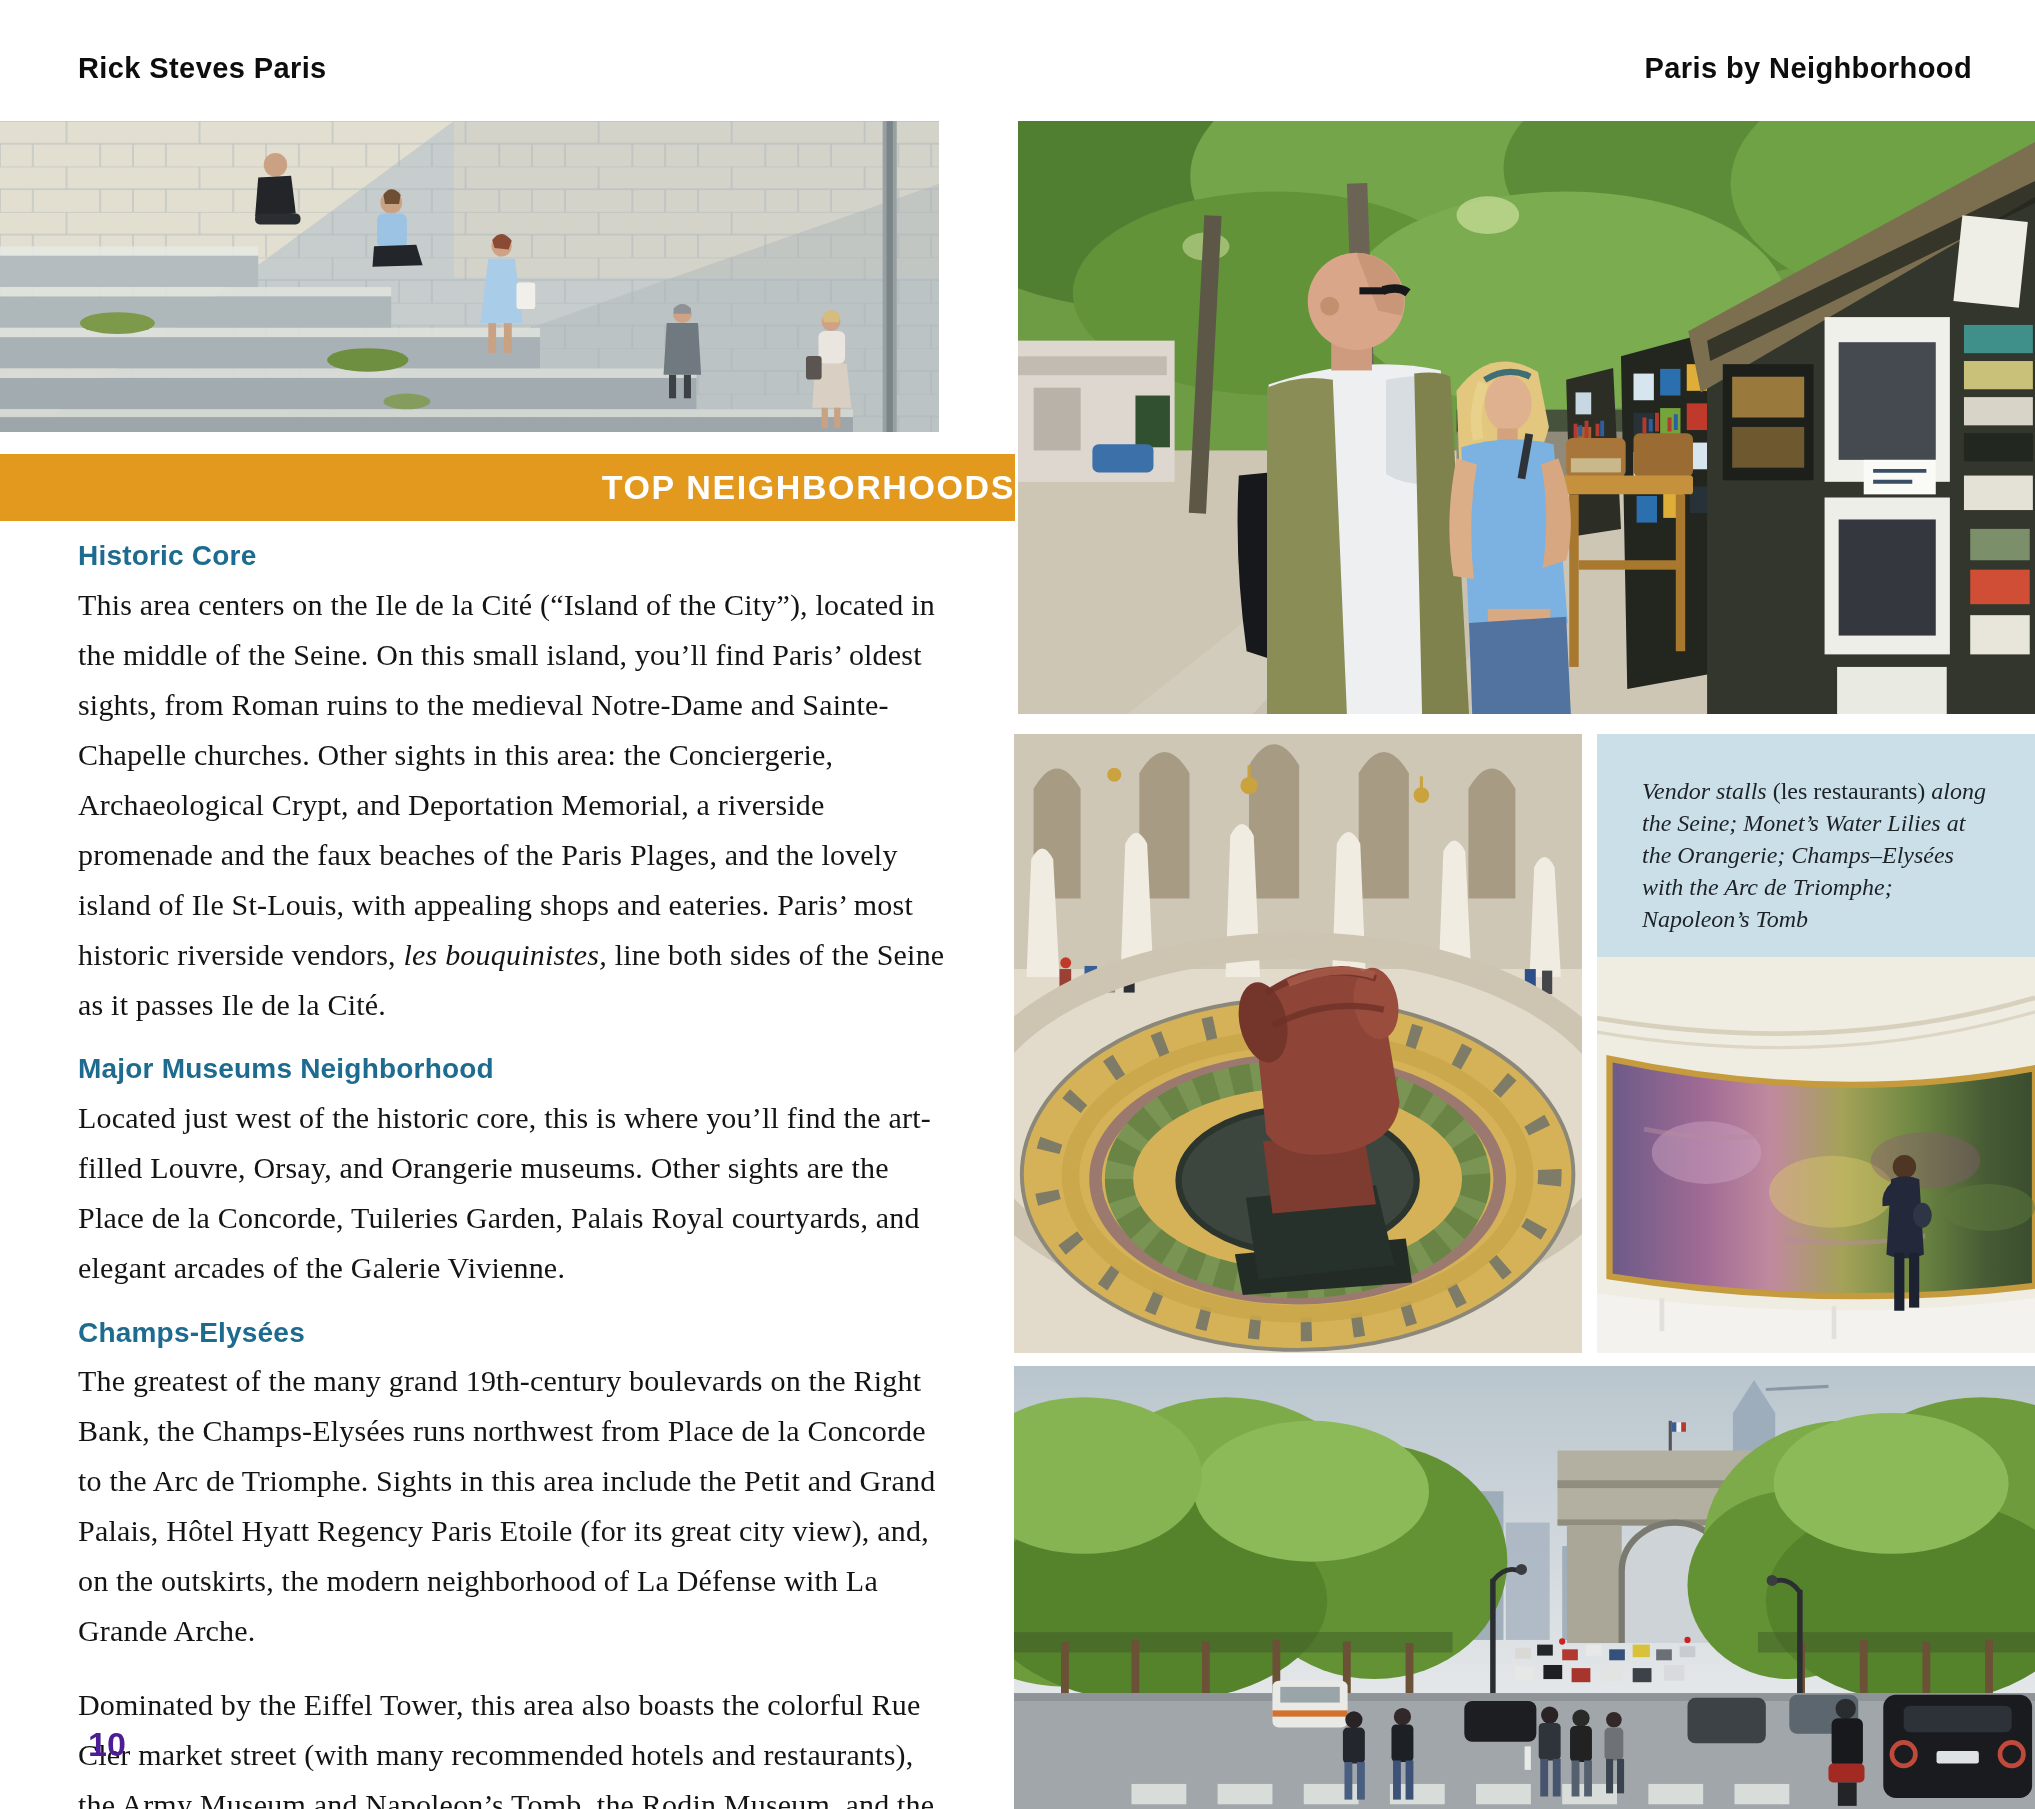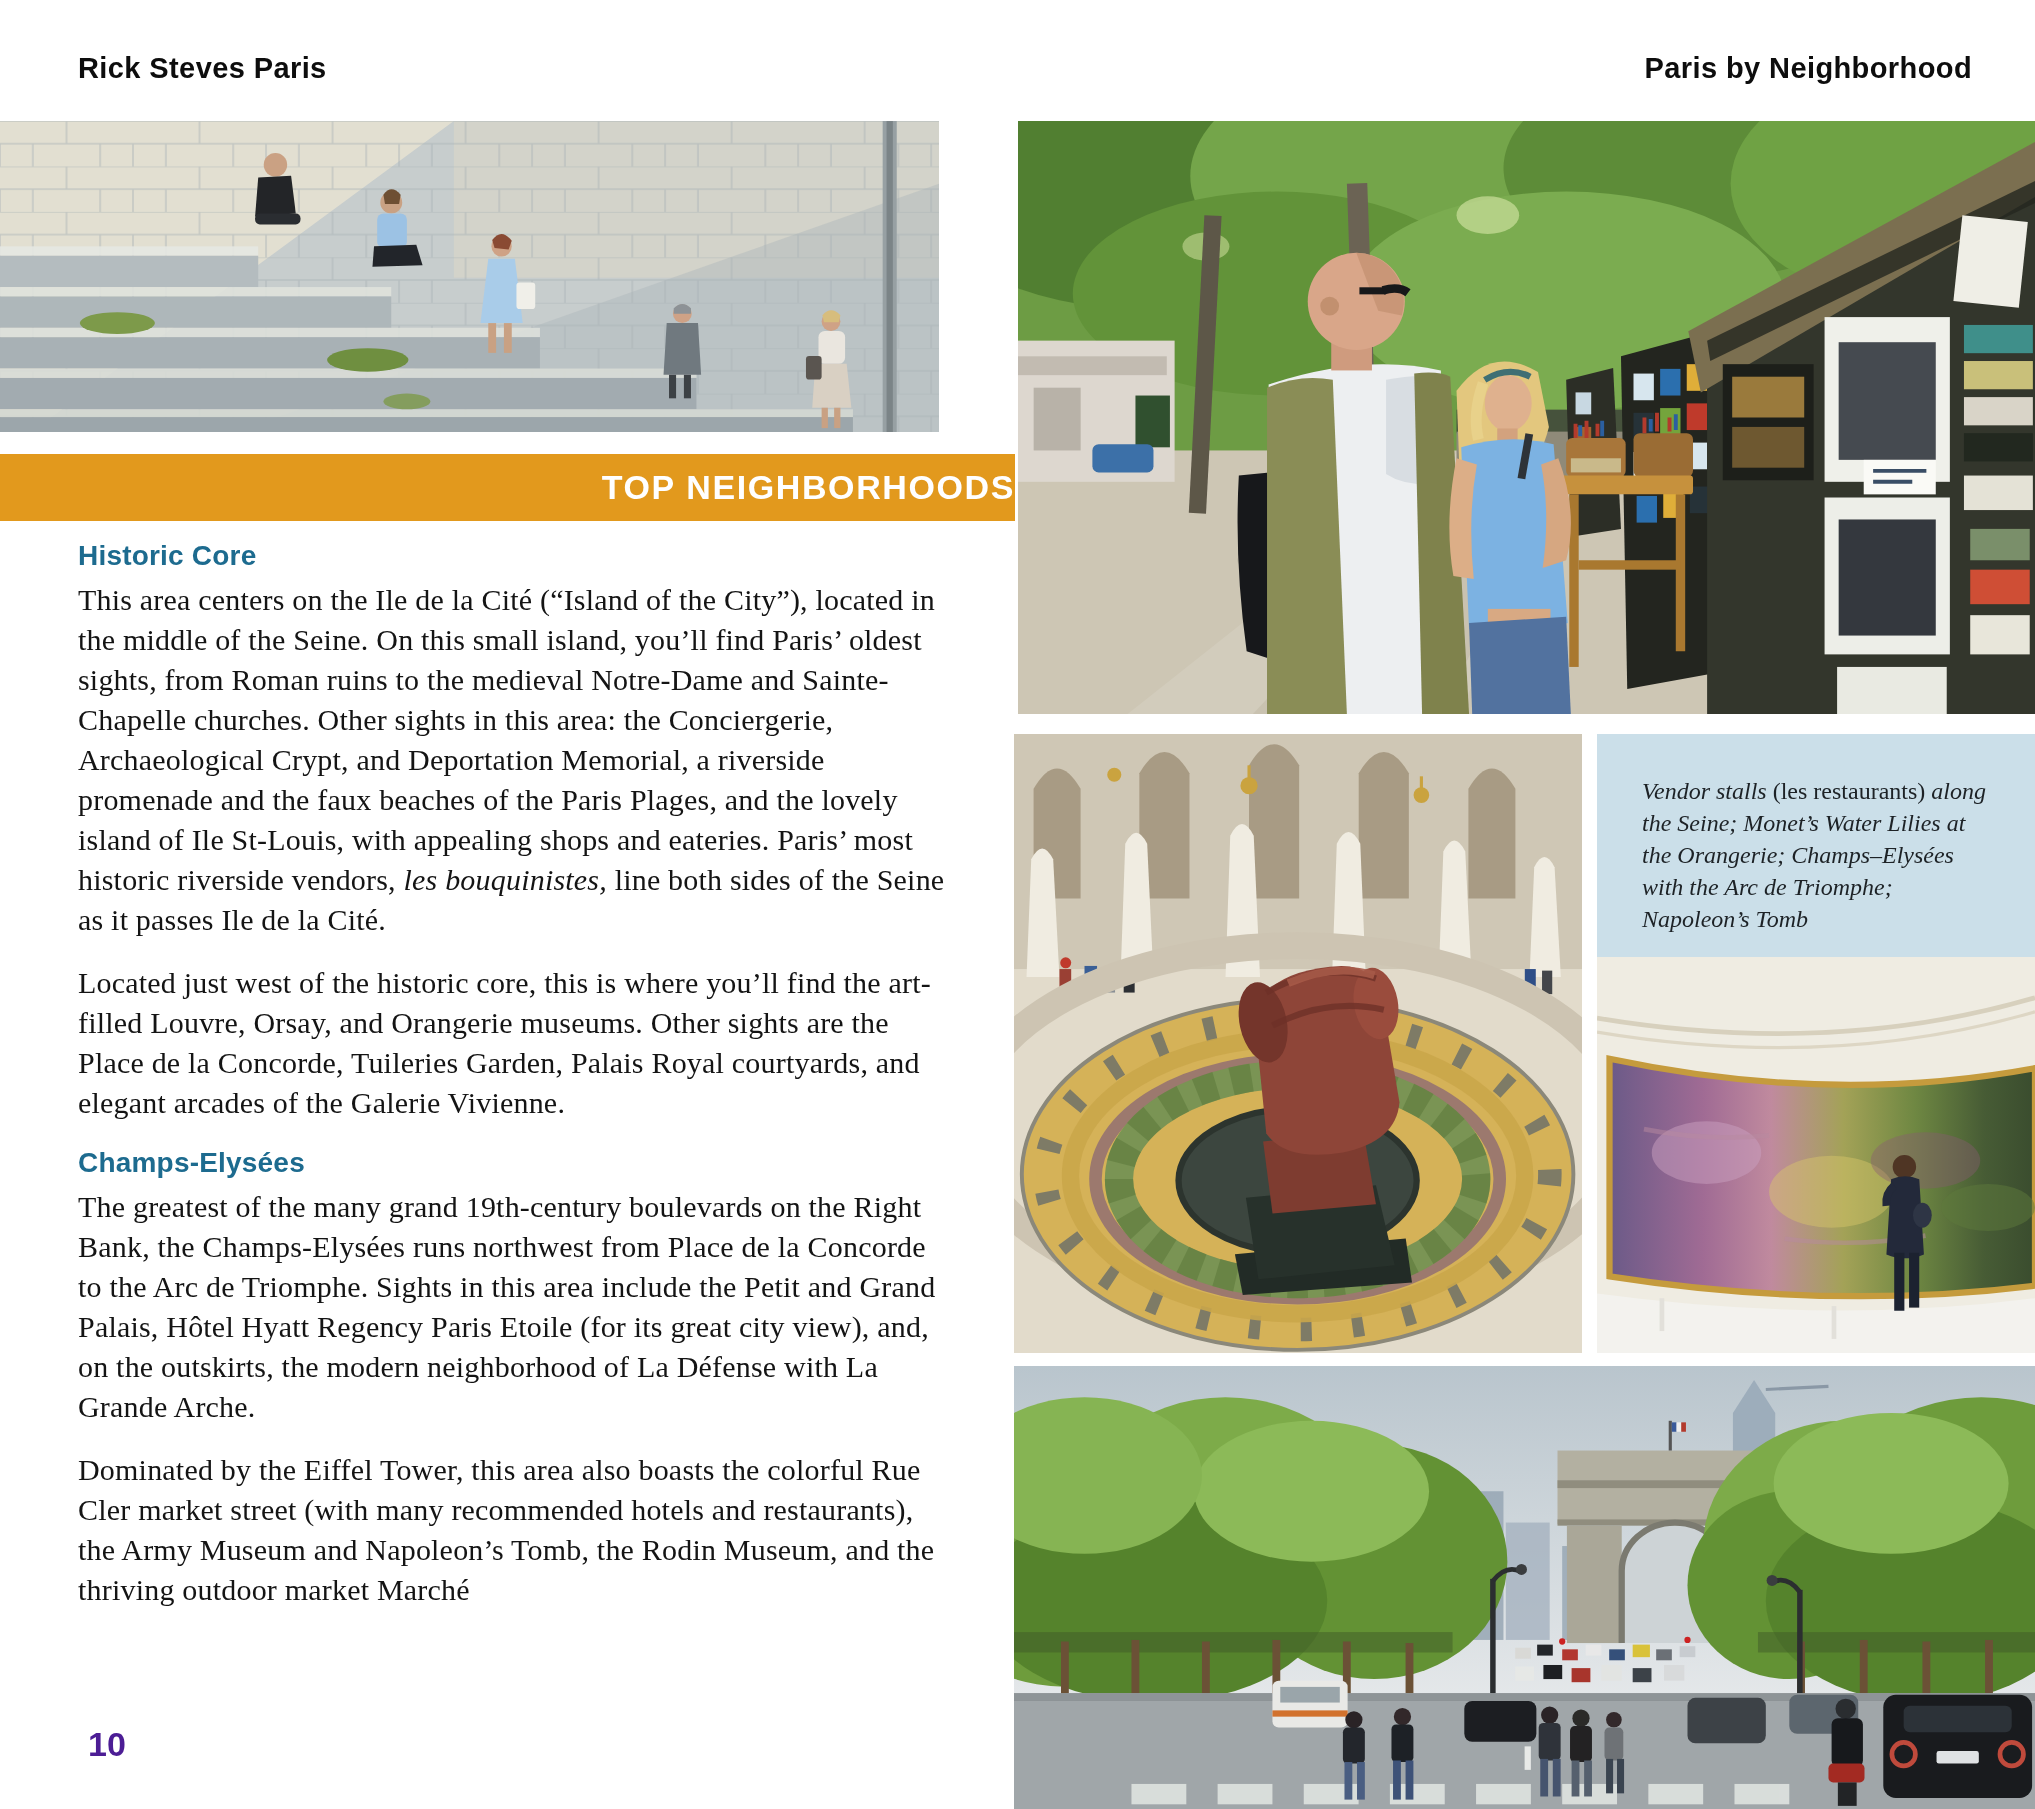--- a/index.html
+++ b/index.html
@@ -14,21 +14,21 @@
   #photo-stalls{left:1018px;top:121px;width:1018px;height:593px;}
   #photo-tomb{left:1014px;top:734px;width:568px;height:619px;}
   #photo-orangerie{left:1597px;top:957px;width:438px;height:396px;}
   #photo-champs{left:1014px;top:1366px;width:1022px;height:443px;}
   #banner{position:absolute;left:0;top:454px;width:1015px;height:67px;background:#E2991D;
           display:flex;align-items:center;box-sizing:border-box;padding-left:85px;justify-content:flex-end;}
   #banner span{color:#ffffff;font-weight:bold;font-size:34px;letter-spacing:1.6px;}
   #column{position:absolute;left:78px;top:540px;width:877px;}
   .sec-h{font-family:"Liberation Sans",sans-serif;font-size:28px;font-weight:bold;
          color:#1D6B8F;margin:0 0 7.8px 0;letter-spacing:0.2px;}
-  .sec-p{font-family:"Liberation Serif",serif;font-size:30px;line-height:40px;color:#141414;
+  .sec-p{font-family:"Liberation Serif",serif;font-size:30px;line-height:50px;color:#141414;
          margin:0 0 23.5px 0;letter-spacing:0.2px;}
   .sec-p:last-child{margin-bottom:0;}
   .it{font-style:italic;}
   #caption-box{position:absolute;left:1597px;top:734px;width:438px;height:223px;background:#CBDFE9;
                box-sizing:border-box;padding:41px 39px 0 45px;}
   #caption-box p{margin:0;font-family:"Liberation Serif",serif;font-size:24px;line-height:32px;
                  color:#1d2226;}
   #pageno{position:absolute;left:88px;top:1725px;font-size:34px;font-weight:bold;color:#4c1d95;}
 </style>
 </head>
@@ -206,20 +206,21 @@
     </svg>
   </div>
 
   <div id="banner">
     <span>TOP NEIGHBORHOODS</span>
   </div>
 
   <div id="column">
     <h3 class="sec-h">Historic Core</h3>
     <p class="sec-p"><span>This area centers on the Ile de la Cité (“Island of the City”), located in the middle of the Seine. On this small island, you’ll find Paris’ oldest sights, from Roman ruins to the medieval Notre-Dame and Sainte-Chapelle churches. Other sights in this area: the Conciergerie, Archaeological Crypt, and Deportation Memorial, a riverside promenade and the faux beaches of the Paris Plages, and the lovely island of Ile St-Louis, with appealing shops and eateries. Paris’ most historic riverside vendors, </span><span class="it">les bouquinistes,</span><span> line both sides of the Seine as it passes Ile de la Cité.</span></p>
+    <h3 class="sec-h">Major Museums Neighborhood</h3>
     <p class="sec-p"><span>Located just west of the historic core, this is where you’ll find the art-filled Louvre, Orsay, and Orangerie museums. Other sights are the Place de la Concorde, Tuileries Garden, Palais Royal courtyards, and elegant arcades of the Galerie Vivienne.</span></p>
     <h3 class="sec-h">Champs-Elysées</h3>
     <p class="sec-p"><span>The greatest of the many grand 19th-century boulevards on the Right Bank, the Champs-Elysées runs northwest from Place de la Concorde to the Arc de Triomphe. Sights in this area include the Petit and Grand Palais, Hôtel Hyatt Regency Paris Etoile (for its great city view), and, on the outskirts, the modern neighborhood of La Défense with La Grande Arche.</span></p>
     <p class="sec-p"><span>Dominated by the Eiffel Tower, this area also boasts the colorful Rue Cler market street (with many recommended hotels and restaurants), the Army Museum and Napoleon’s Tomb, the Rodin Museum, and the thriving outdoor market Marché</span></p>
   </div>
 
   <div id="photo-tomb" class="photo">
     <svg viewBox="0 0 725 790" preserveAspectRatio="none">
       <rect width="725" height="790" fill="#e2dbcb"></rect>
       <rect width="725" height="300" fill="#cfc7b5"></rect>

